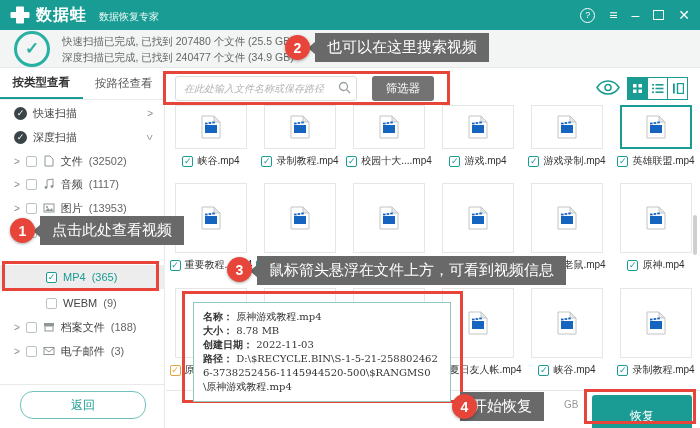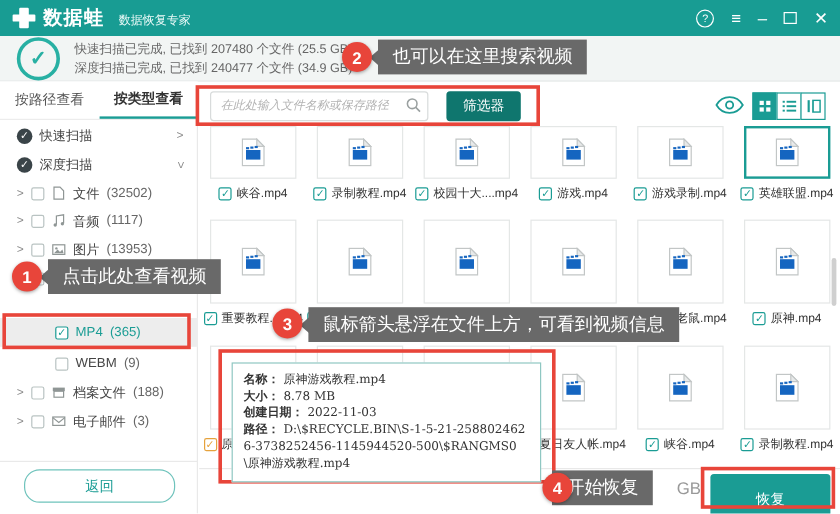--- a/index.html
+++ b/index.html
@@ -48,40 +48,40 @@
   .sb-divider{position:absolute;left:0;top:384px;width:165px;height:1px;background:#e9e9e9;}
   .backbtn{position:absolute;left:20px;top:391px;width:124px;height:26px;border:1px solid #6fc3bc;
            border-radius:13px;background:#fff;color:#1a9c94;font-size:12px;
            display:flex;align-items:center;justify-content:center;}
   
   .searchwrap{position:absolute;left:175px;top:76px;width:182px;height:25px;}
   .searchwrap input{width:100%;height:100%;box-sizing:border-box;border:1px solid #d8dbdb;border-radius:3px;
         padding:0 22px 0 8px;font-size:10px;font-style:italic;font-family:"DejaVu Serif",serif;color:#555;}
   .searchwrap input::placeholder{color:#b3b3b3;}
   .mag{position:absolute;right:6px;top:5px;}
-  .filterbtn{position:absolute;left:372px;top:76px;width:62px;height:25px;background:#0f766e;color:#fff;
+  .filterbtn{position:absolute;left:372px;top:76px;width:62px;height:25px;background:#737373;color:#fff;
              font-size:11.5px;border:none;border-radius:3px;display:flex;align-items:center;justify-content:center;}
   .eye{position:absolute;left:596px;top:80px;}
   .seg{position:absolute;left:628px;top:77px;display:flex;}
   .segcell{width:21px;height:23px;border:1px solid #1a9c94;display:flex;align-items:center;justify-content:center;
            background:#fff;margin-left:-1px;box-sizing:border-box;}
   .segcell.active{background:#1a9c94;}
   
   .grid-row{position:absolute;left:175px;display:flex;gap:17px;}
   .cell{width:72px;}
   .tile{width:72px;border:1px solid #e4e7e6;background:#fff;display:flex;align-items:center;
         justify-content:center;box-sizing:border-box;}
   .t1{height:44px;}.t2{height:70px;}
   .tile.selected{border:2px solid #1a9c94;}
   .namerow{display:flex;align-items:center;gap:4px;margin-top:5px;font-size:10px;color:#333;
            justify-content:center;white-space:nowrap;}
   .scrollthumb{position:absolute;left:693px;top:215px;width:4px;height:40px;background:#cfcfcf;border-radius:2px;}
   
   .footer{position:absolute;left:166px;right:0;top:390px;bottom:0;background:#fff;border-top:1px solid #e8e8e8;}
-  .gbfrag{position:absolute;left:564px;top:399px;font-size:14px;color:#999;}
+  .gbfrag{position:absolute;left:564px;top:399px;font-size:10px;color:#999;}
   .recoverbtn{position:absolute;left:592px;top:395px;width:100px;height:42px;background:#1a9c94;color:#fff;
               font-size:12px;border:none;border-radius:3px;display:flex;align-items:center;justify-content:center;}
   
   .popup{position:absolute;left:193px;top:302px;width:258px;background:#fff;border:1px solid #8fc7c2;
          z-index:25;padding:7px 9px;font-family:"DejaVu Serif",serif;font-size:10px;color:#333;
          line-height:1.4;box-sizing:border-box;}
   .popup .lbl{font-weight:bold;}
   .popup .pathline{word-break:break-all;}
   
   .redbox{position:absolute;border:3px solid #e8453a;z-index:20;pointer-events:none;box-sizing:border-box;}
@@ -116,22 +116,22 @@
 <div class="statusband">
   <div class="bigcheck">✓</div>
   <div class="scanlines">
     <div>快速扫描已完成, 已找到 207480 个文件 (25.5 GB)</div>
     <div>深度扫描已完成, 已找到 240477 个文件 (34.9 GB)</div>
   </div>
 </div>
 
 <div class="sidebar"></div>
 <div class="tabs">
+  <div class="tab active">按类型查看</div>
   <div class="tab">按路径查看</div>
-  <div class="tab active">按类型查看</div>
 </div>
 
 <div class="srow" style="top:103px;">
   <span class="scancheck">✓</span>
   <span>快速扫描</span>
   <span class="chev right">&gt;</span>
 </div>
 <div class="srow" style="top:127px;">
   <span class="scancheck">✓</span>
   <span>深度扫描</span>

